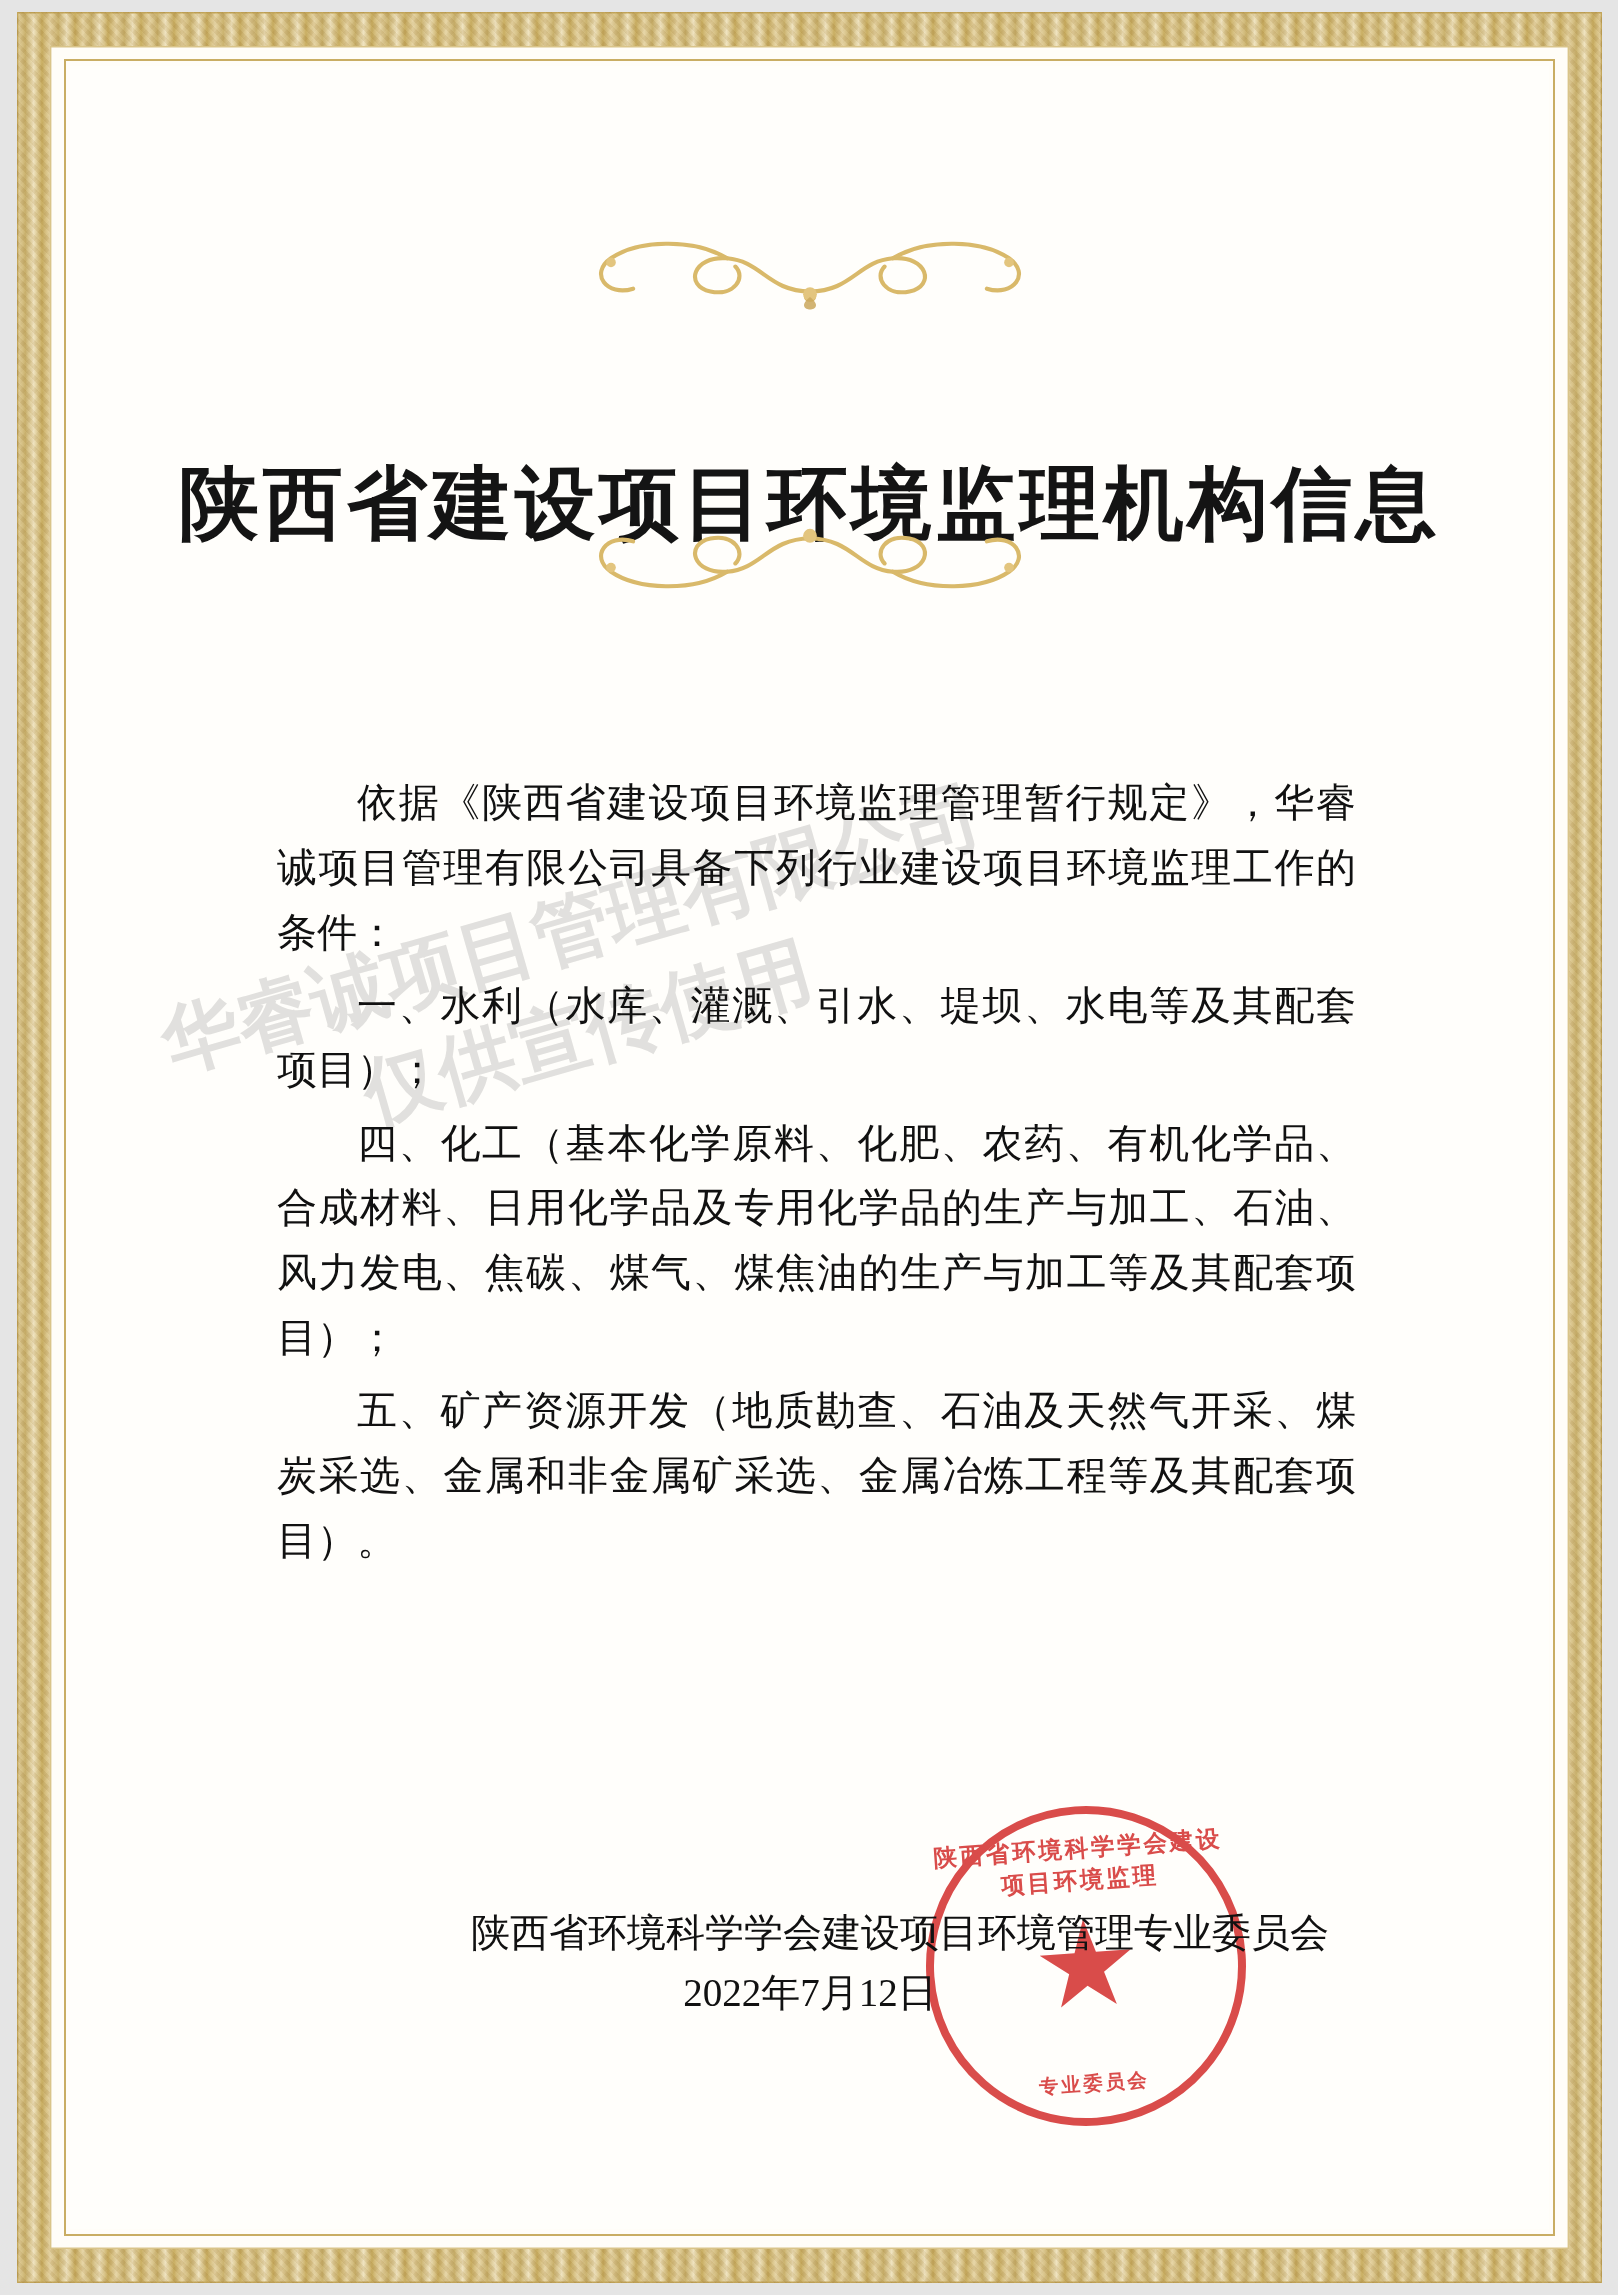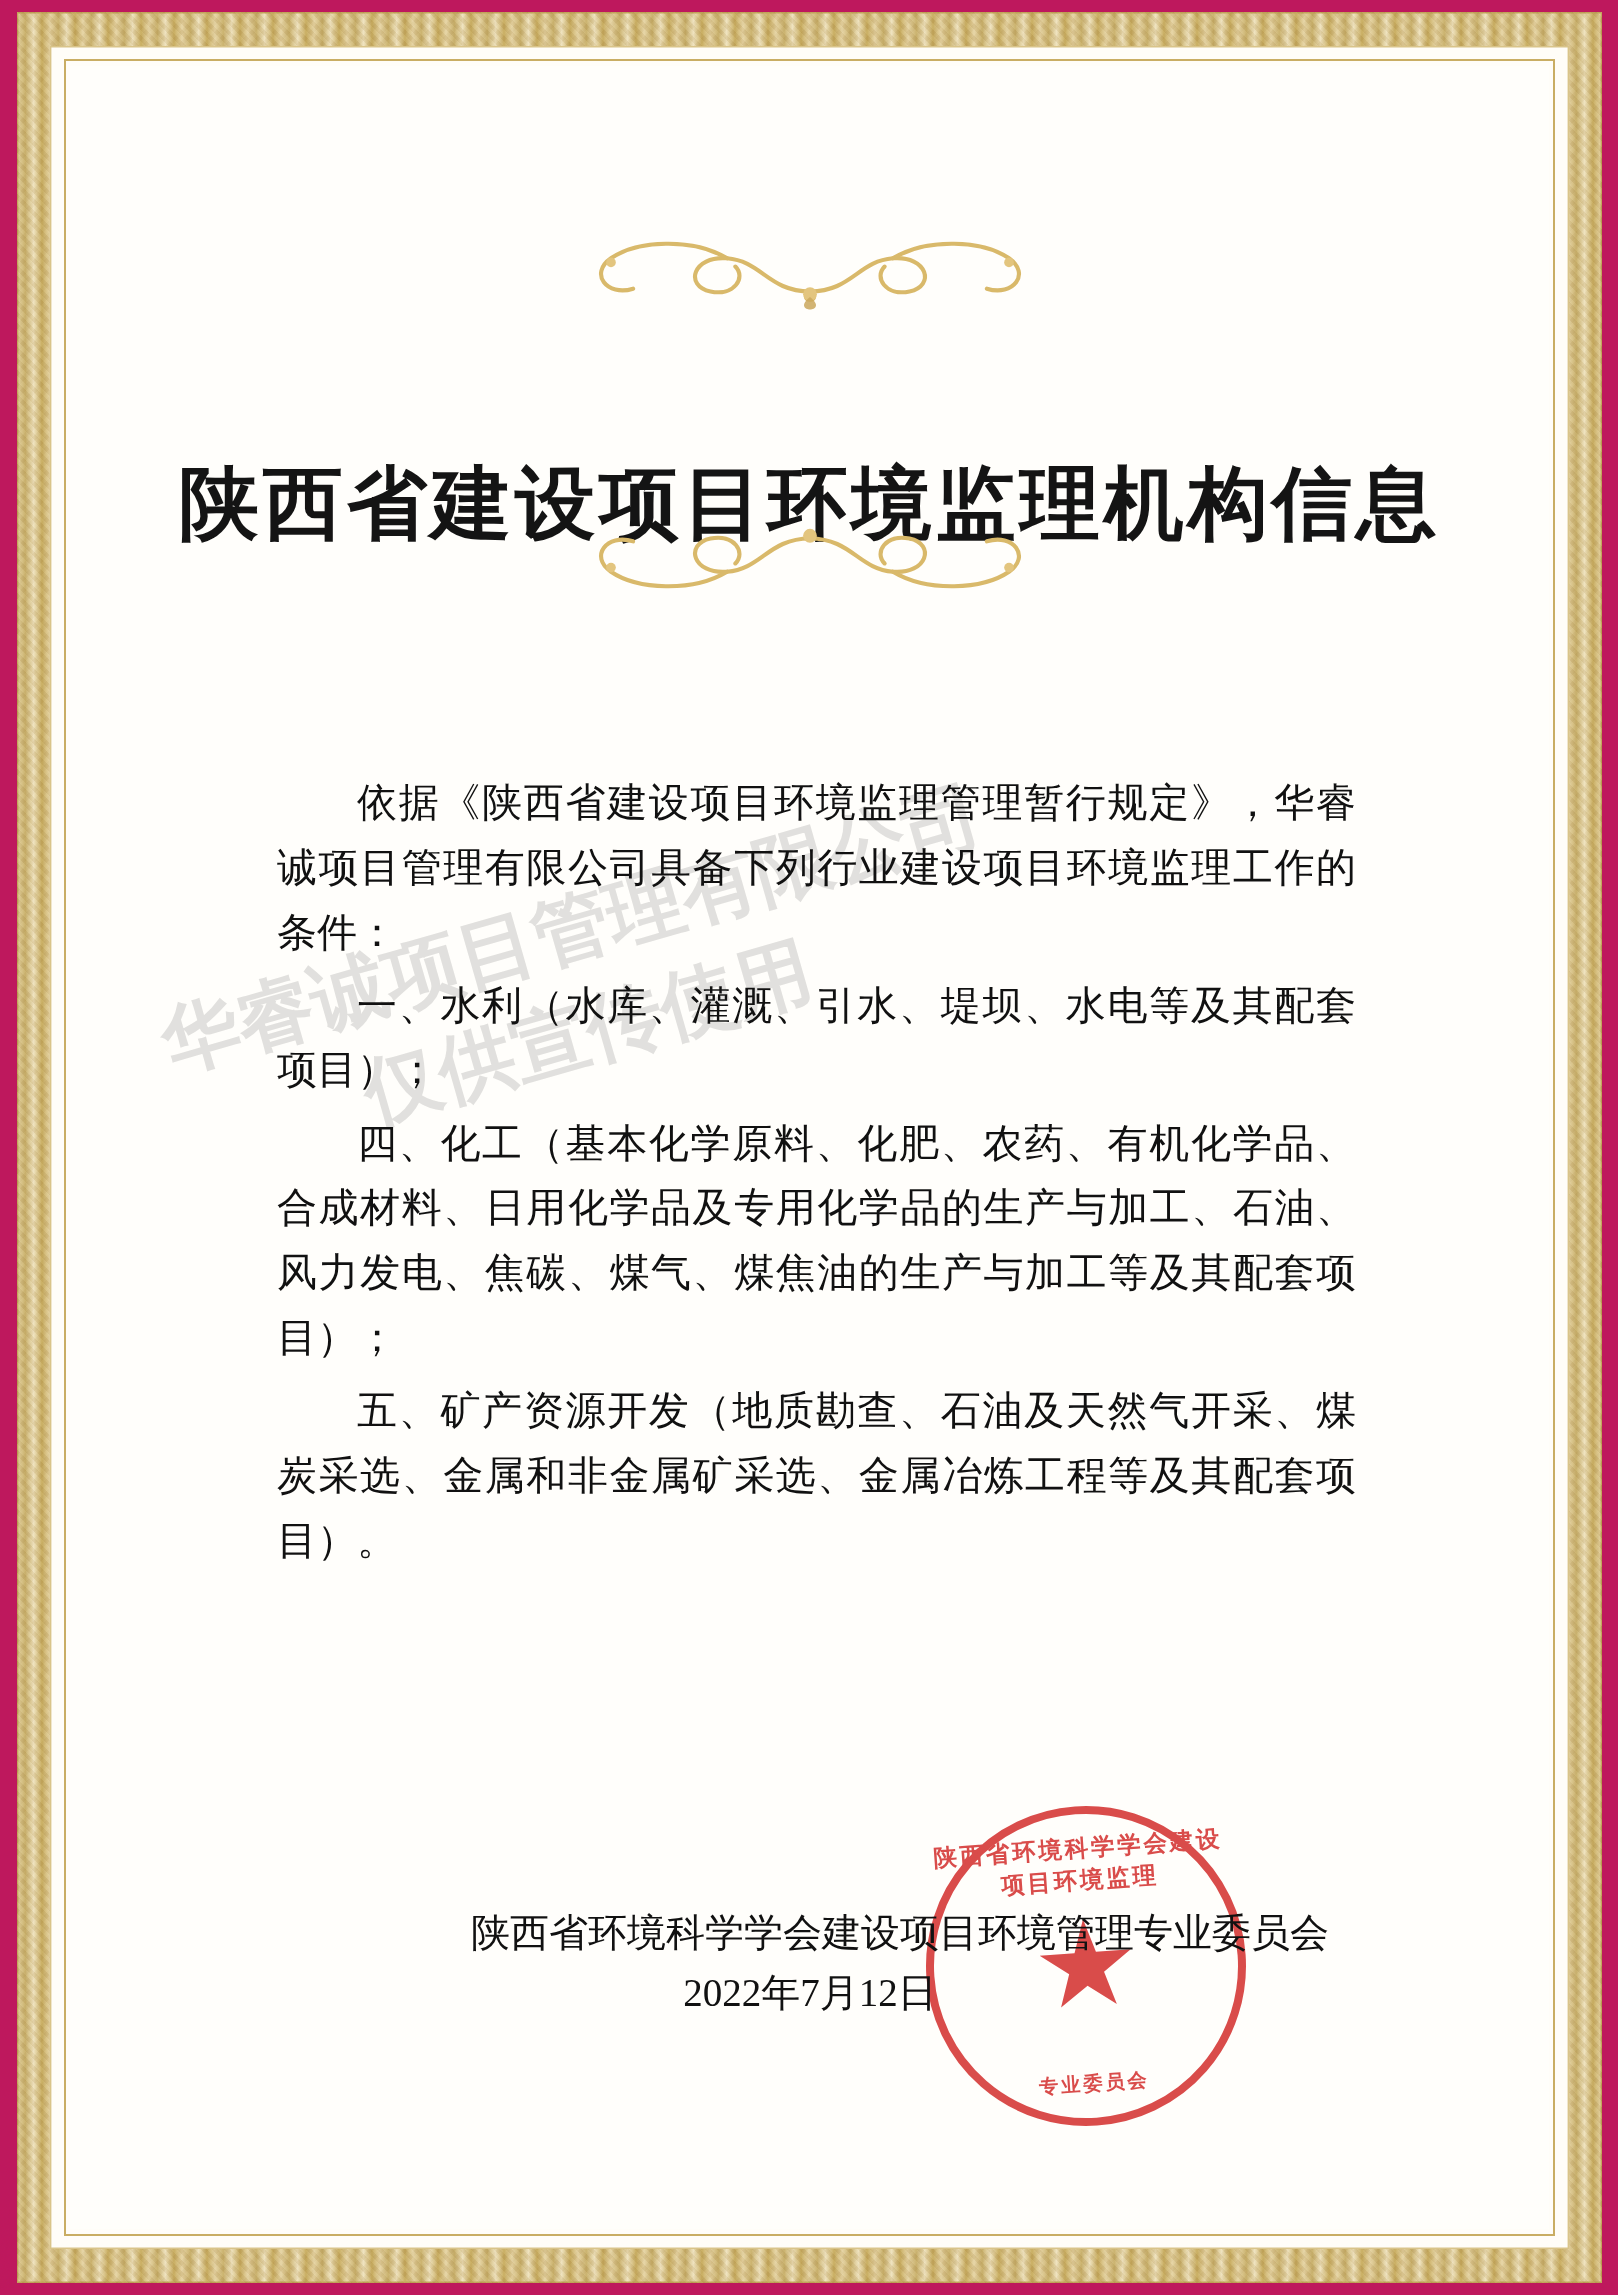--- a/index.html
+++ b/index.html
@@ -13,21 +13,21 @@
     height: 2295px;
     position: relative;
     font-family: "Liberation Serif", "DejaVu Serif", serif;
     overflow: hidden;
   }
 
   
   .page {
     position: absolute;
     inset: 0;
-    background: #be185d;
+    background: #e5e5e5;
   }
 
   
   .border-outer {
     position: absolute;
     left: 16.6px;
     top: 12.4px;
     right: 16.6px;
     bottom: 12.4px;
     background:

